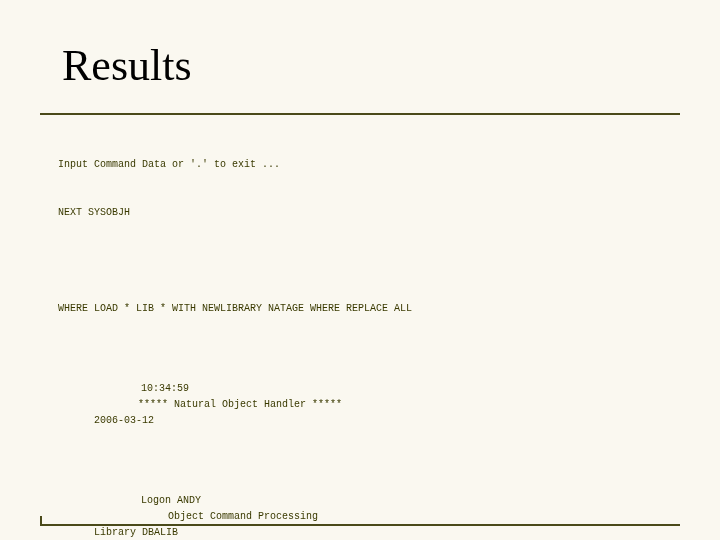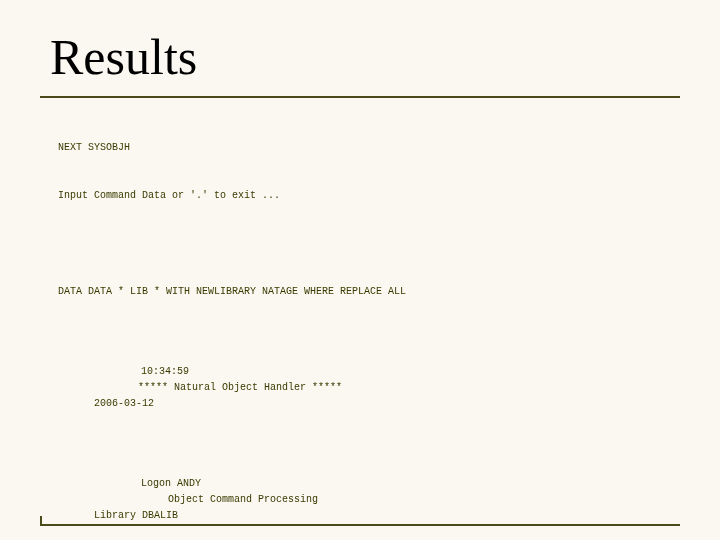--- a/index.html
+++ b/index.html
@@ -19,24 +19,24 @@
     box-sizing: border-box;
     padding: 24px 40px 20px 40px;
   }
   .title-block {
     border-bottom: 2px solid #4a4a1a;
     padding-left: 6px;
     padding-bottom: 6px;
     margin-bottom: 10px;
   }
   .title {
-    font-size: 50px;
+    font-size: 44px;
     font-weight: normal;
     color: #000;
-    margin: 4px;
+    margin: 16px;
   }
   .footer-rule {
     position: absolute;
     left: 40px;
     right: 40px;
     bottom: 14px;
     border-bottom: 2px solid #4a4a1a;
   }
   .footer-jog {
     position: absolute;
@@ -69,24 +69,24 @@
 </head>
 <body>
 
 <div class="slide">
 
   <div class="title-block">
     <h1 class="title">Results</h1>
   </div>
 
   <div class="term">
+    <div class="row">Input Command Data or '.' to exit ...</div>
     <div class="row">NEXT SYSOBJH</div>
-    <div class="row">Input Command Data or '.' to exit ...</div>
     <div class="row">&nbsp;</div>
-    <div class="row">DATA DATA * LIB * WITH NEWLIBRARY NATAGE WHERE REPLACE ALL</div>
+    <div class="row">WHERE LOAD * LIB * WITH NEWLIBRARY NATAGE WHERE REPLACE ALL</div>
 
     <div class="row">
       <span class="cell hc1">10:34:59</span>
       <span class="cell hc2">***** Natural Object Handler *****</span>
       <span class="cell hc3">2006-03-12</span>
     </div>
     <div class="row">
       <span class="cell hc1">Logon ANDY</span>
       <span class="cell hc2">     Object Command Processing</span>
       <span class="cell hc3">Library DBALIB</span>

